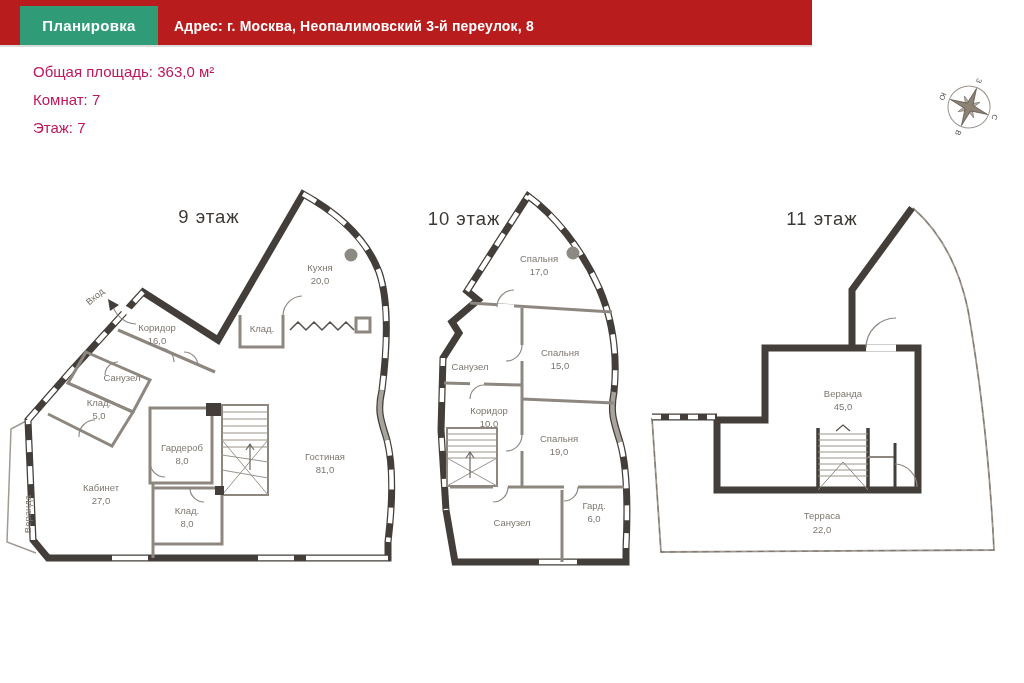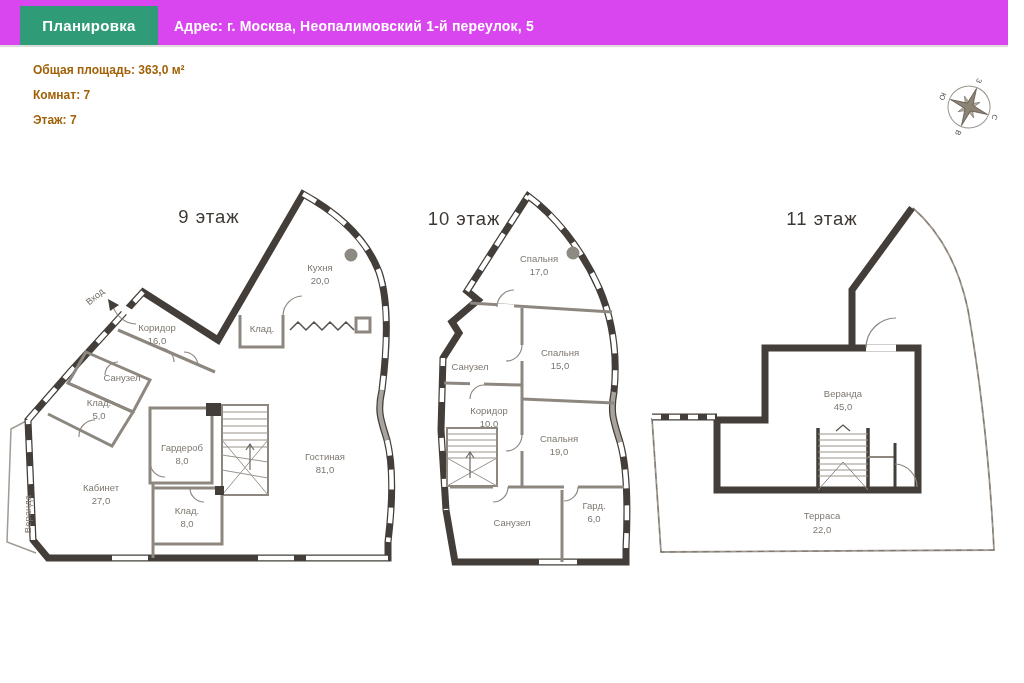--- a/index.html
+++ b/index.html
@@ -1,38 +1,38 @@
 <!DOCTYPE html>
 <html><head>
 <meta charset="utf-8">
 <style>
   html,body{margin:0;padding:0;background:#fff;}
   body{width:1024px;height:683px;position:relative;overflow:hidden;
        font-family:"Liberation Sans",sans-serif;}
-  .header-bar{position:absolute;left:0;top:0;width:1008px;height:45px;
-      background:#d946ef;border-bottom:2px solid #dcdcda;}
+  .header-bar{position:absolute;left:0;top:0;width:812px;height:45px;
+      background:#b91c1c;border-bottom:2px solid #dcdcda;}
   .header-tab{position:absolute;left:20px;top:6px;width:138px;height:39px;
       background:#2f9c77;color:#fff;font-size:15px;font-weight:bold;
       display:flex;align-items:center;justify-content:center;letter-spacing:.3px;}
   .header-address{position:absolute;left:174px;top:6px;height:39px;
       display:flex;align-items:center;color:#fff;font-size:14px;font-weight:bold;letter-spacing:.2px;}
-  .info{position:absolute;left:33px;top:63px;color:#a16207;font-size:12px;font-weight:bold;}
+  .info{position:absolute;left:33px;top:63px;color:#be185d;font-size:15px;}
   .info div{margin-bottom:11px;}
   .plan-svg{position:absolute;left:0;top:0;width:1024px;height:683px;}
   .rm{font-size:9.5px;fill:#7c766e;}
   .ttl{font-size:18.5px;fill:#3d3833;letter-spacing:1px;}
   .cmp{font-size:7.5px;fill:#55504a;}
   .vhod{font-size:9px;fill:#6e6861;}
 </style>
 </head>
 <body>
 
 <div class="header-bar">
   <div class="header-tab">Планировка</div>
-  <div class="header-address">Адрес: г. Москва, Неопалимовский 1-й переулок, 5</div>
+  <div class="header-address">Адрес: г. Москва, Неопалимовский 3-й переулок, 8</div>
 </div>
 
 <div class="info">
   <div>Общая площадь: 363,0 м²</div>
   <div>Комнат: 7</div>
   <div>Этаж: 7</div>
 </div>
 
 <svg class="plan-svg" viewBox="0 0 1024 683">
 

